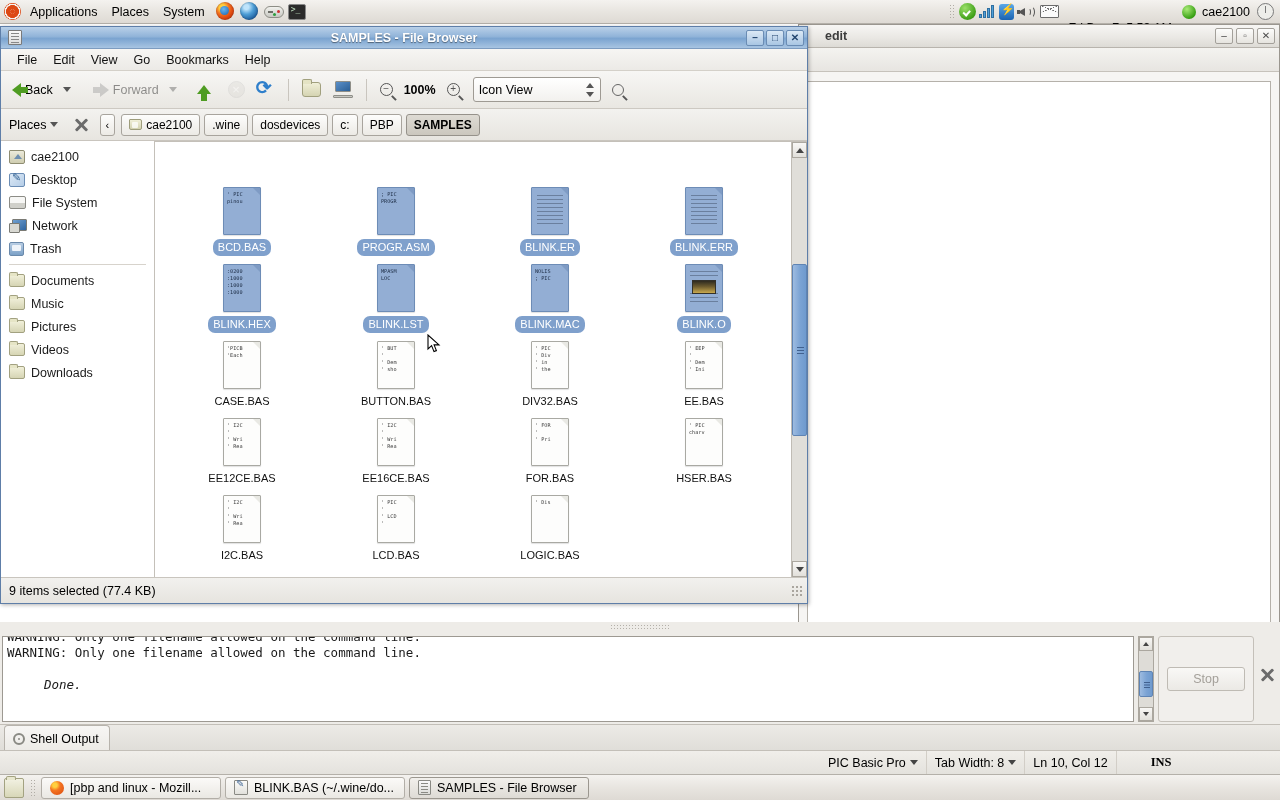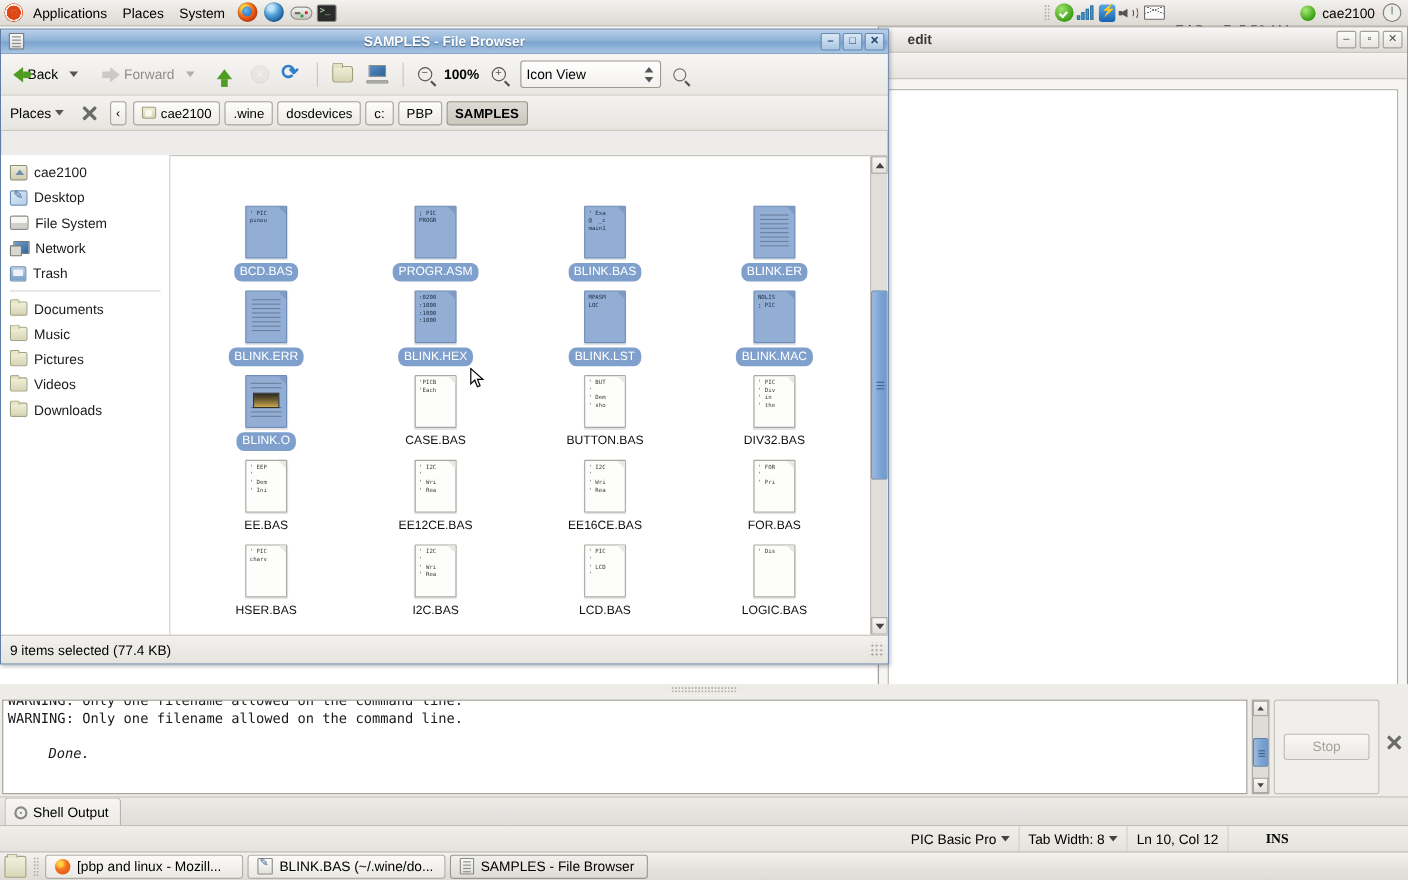--- a/index.html
+++ b/index.html
@@ -739,20 +739,28 @@
           </div>
         <div class="wbtn-b">
             <span>□</span>
           </div>
         <div class="wbtn-b">
             <span>✕</span>
           </div>
       </div>
     </div>
 
+    <div id="fb-menubar">
+      <div class="menu-item">File</div>
+      <div class="menu-item">Edit</div>
+      <div class="menu-item">View</div>
+      <div class="menu-item">Go</div>
+      <div class="menu-item">Bookmarks</div>
+      <div class="menu-item">Help</div>
+    </div>
 
     <div id="fb-toolbar">
       <div class="tb-btn">
         <span class="arrow-left"></span>
         <span class="tb-label">Back</span>
       </div>
       <div class="caret-dn"></div>
       <div class="tb-btn dim" style="margin-left:6px;">
         <span class="arrow-right" style="margin-left:16px;"></span>
         <span class="tb-label">Forward</span>
@@ -893,29 +901,20 @@
               <div class="fname sel">BCD.BAS</div>
             </div>
             <div class="file-cell">
               <div class="thumb sel">
                 <span class="tline"></span>
                 <span class="tline">; PIC</span>
                 <span class="tline">PROGR</span>
                 <span class="tline"></span>
               </div>
               <div class="fname sel">PROGR.ASM</div>
-            </div>
-            <div class="file-cell">
-              <div class="thumb sel">
-                <span class="tline">' Exa</span>
-                <span class="tline">@  _c</span>
-                <span class="tline">main1</span>
-                <span class="tline"></span>
-              </div>
-              <div class="fname sel">BLINK.BAS</div>
             </div>
             <div class="file-cell">
               <div class="thumb sel plain-lines"></div>
               <div class="fname sel">BLINK.ER</div>
             </div>
             <div class="file-cell">
               <div class="thumb sel plain-lines"></div>
               <div class="fname sel">BLINK.ERR</div>
             </div>
             <div class="file-cell">

